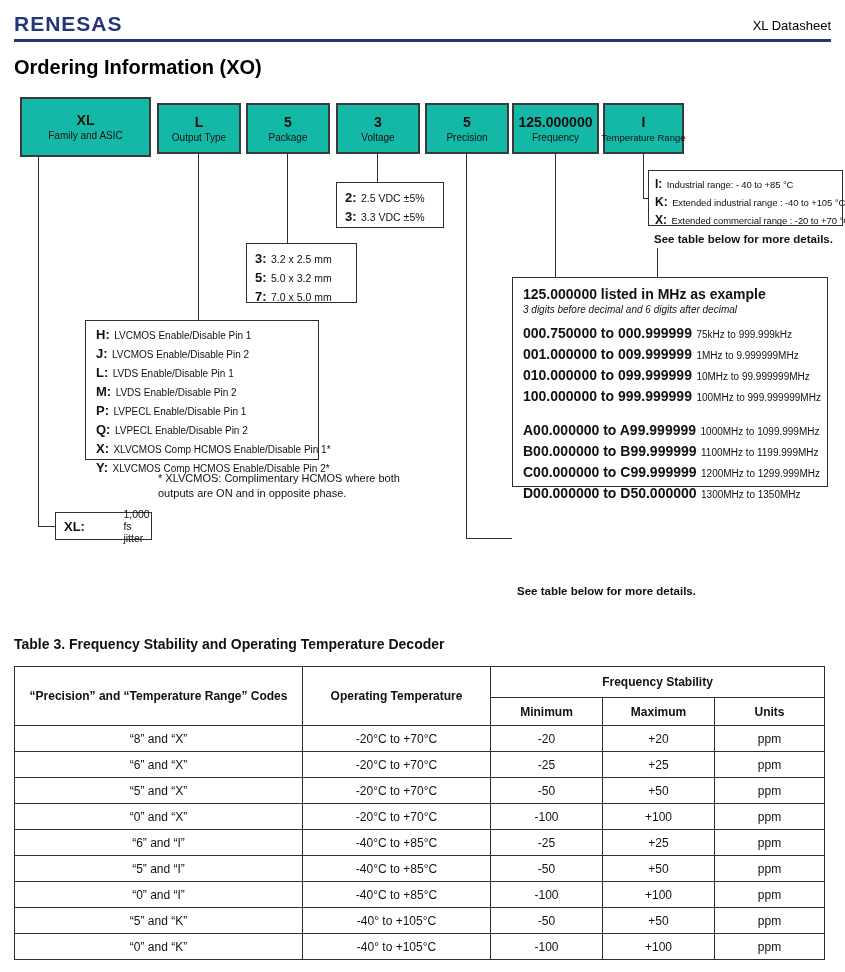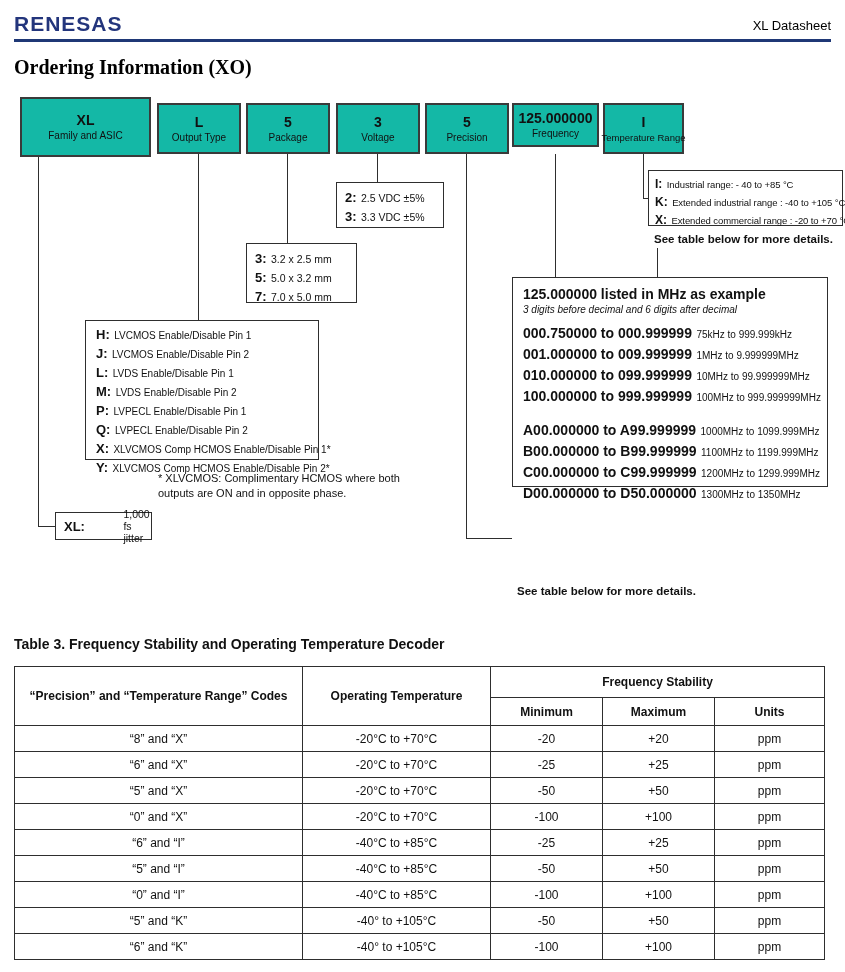--- a/index.html
+++ b/index.html
@@ -5,21 +5,21 @@
   html,body { margin:0; padding:0; background:#fff; }
   .page {
     position:relative; width:845px; height:972px; background:#fff;
     font-family:"Liberation Sans", sans-serif; color:#111; overflow:hidden;
   }
   
   .logo { position:absolute; left:14px; top:12px; font-size:21px; font-weight:700;
           color:#23357c; letter-spacing:1px; }
   .doc-title { position:absolute; top:18px; right:14px; font-size:13px; color:#000; }
   .header-rule { position:absolute; left:14px; top:39px; width:817px; height:3px; background:#1f3876; }
-  .page-title { position:absolute; left:14px; top:56px; font-size:20px; font-weight:700; color:#000;font-family:Liberation Serif, serif; }
+  .page-title { position:absolute; left:14px; top:56px; font-size:20px; font-weight:700; color:#000; }
 
   
   .line { position:absolute; background:#2e2e2e; }
 
   
   .pbox { position:absolute; border:1px solid #3a3a3a; background:#14b8a6; padding:0; box-sizing:border-box; }
   .pbox-inner { border:1px solid #3a3a3a; width:100%; height:100%; box-sizing:border-box;
                 display:flex; flex-direction:column; align-items:center; justify-content:center; }
   .pcode { font-weight:700; font-size:14px; line-height:16px; }
   .plabel { font-size:10px; line-height:12px; margin-top:2px; white-space:nowrap; }
@@ -103,21 +103,21 @@
       <div class="pcode">3</div>
       <div class="plabel">Voltage</div>
     </div>
   </div>
   <div class="pbox" style="left:425px;top:103px;width:84px;height:51px;">
     <div class="pbox-inner">
       <div class="pcode">5</div>
       <div class="plabel">Precision</div>
     </div>
   </div>
-  <div class="pbox" style="left:512px;top:103px;width:87px;height:44px;">
+  <div class="pbox" style="left:512px;top:103px;width:87px;height:51px;">
     <div class="pbox-inner">
       <div class="pcode">125.000000</div>
       <div class="plabel">Frequency</div>
     </div>
   </div>
   <div class="pbox" style="left:603px;top:103px;width:81px;height:51px;">
     <div class="pbox-inner">
       <div class="pcode">I</div>
       <div class="plabel" style="font-size:9.5px;">Temperature Range</div>
     </div>
@@ -324,21 +324,21 @@
       <td>ppm</td>
     </tr>
     <tr>
       <td>“5” and “K”</td>
       <td>-40° to +105°C</td>
       <td>-50</td>
       <td>+50</td>
       <td>ppm</td>
     </tr>
     <tr>
-      <td>“6” and “K”</td>
+      <td>“0” and “K”</td>
       <td>-40° to +105°C</td>
       <td>-100</td>
       <td>+100</td>
       <td>ppm</td>
     </tr>
   </tbody>
     </table>
 
 </div>
 

